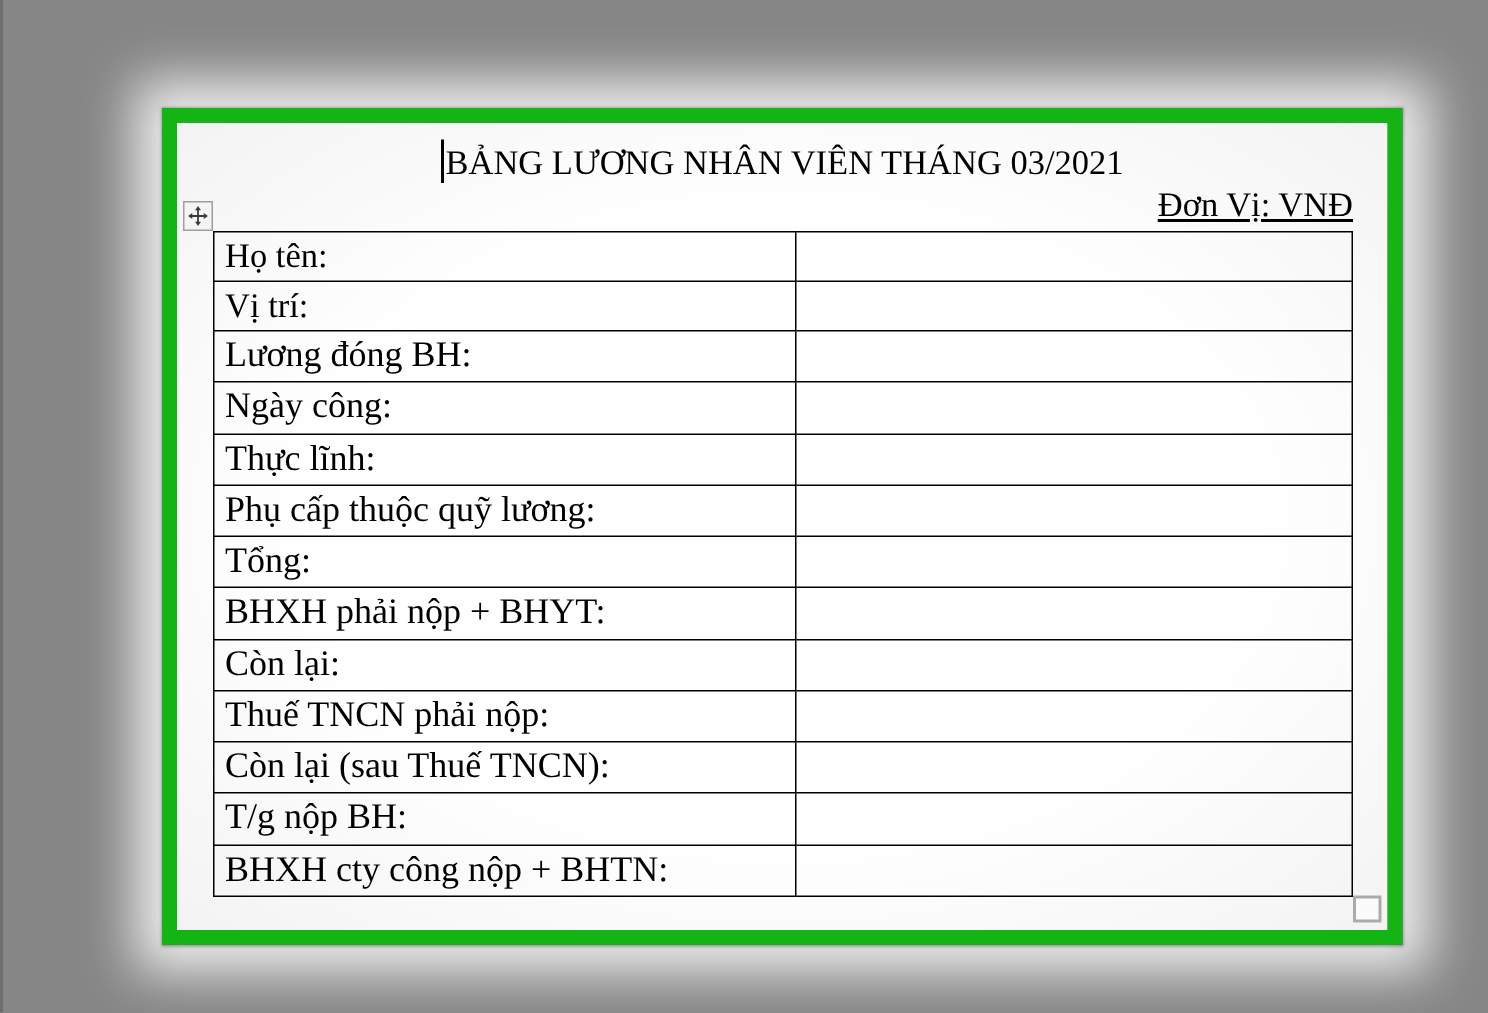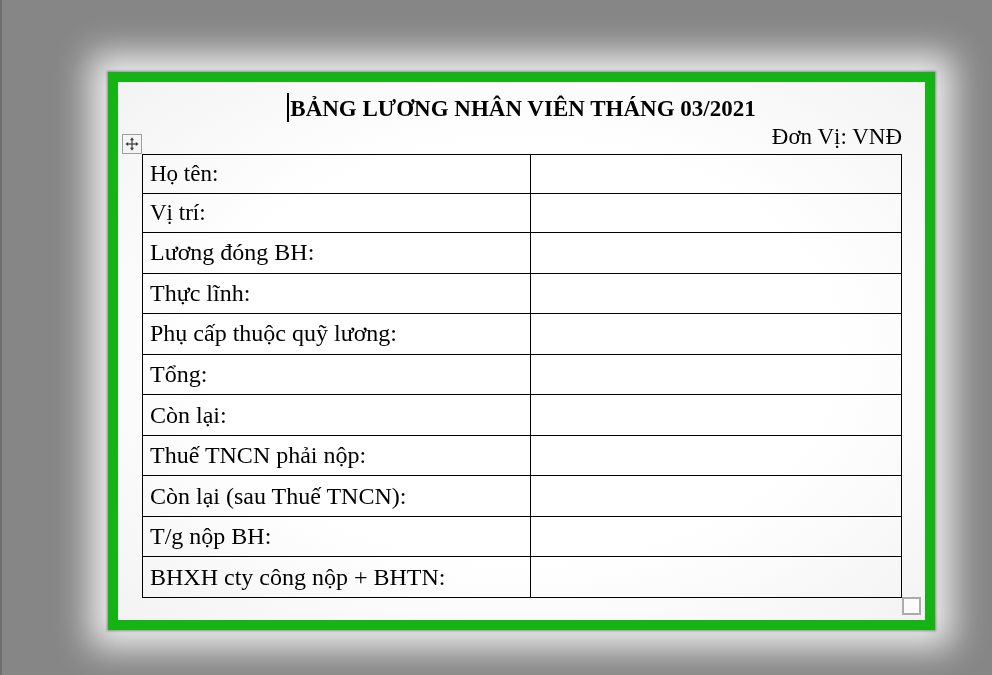--- a/index.html
+++ b/index.html
@@ -19,31 +19,31 @@
     width:827px;height:558px;
     box-sizing:border-box;
     border:10px solid #14b414;
     background:radial-gradient(ellipse at center,#ffffff 55%,#f3f3f3 100%);
     box-shadow:0 0 2px 1px rgba(0,0,0,0.35), 0 0 32px 18px rgba(255,255,255,0.85);
   }
   .page-inner{position:relative;width:100%;height:100%;}
   .title-line{
     position:absolute;left:0;right:0;top:11px;
     text-align:center;
-    font-weight:bold;font-size:23px;color:#000;
+    font-weight:normal;font-size:23px;color:#000;
     white-space:nowrap;
   }
   .caret{
     display:inline-block;width:2px;height:29px;
     background:#000;
     vertical-align:-6px;margin-right:1px;
   }
   .unit-line{
     position:absolute;right:23px;top:42px;
-    font-size:23px;color:#000;white-space:nowrap;
+    font-size:23px;color:#000;white-space:nowrap;text-decoration:underline;
   }
   .move-handle{
     position:absolute;left:4px;top:52px;
     width:18px;height:18px;
     border:1px solid #9e9e9e;background:#f4f4f4;
     display:flex;align-items:center;justify-content:center;
     cursor:move;
   }
   .salary-table{
     position:absolute;left:24px;top:72px;
@@ -101,29 +101,37 @@
         </tr>
         <tr class="lg">
           <td class="col-label">Vị trí:</td>
           <td class="val"></td>
         </tr>
         <tr>
           <td class="col-label">Lương đóng BH:</td>
           <td class="val"></td>
         </tr>
         <tr>
+          <td class="col-label">Ngày công:</td>
+          <td class="val"></td>
+        </tr>
+        <tr>
           <td class="col-label">Thực lĩnh:</td>
           <td class="val"></td>
         </tr>
         <tr>
           <td class="col-label">Phụ cấp thuộc quỹ lương:</td>
           <td class="val"></td>
         </tr>
         <tr>
           <td class="col-label">Tổng:</td>
+          <td class="val"></td>
+        </tr>
+        <tr>
+          <td class="col-label">BHXH phải nộp + BHYT:</td>
           <td class="val"></td>
         </tr>
         <tr>
           <td class="col-label">Còn lại:</td>
           <td class="val"></td>
         </tr>
         <tr>
           <td class="col-label">Thuế TNCN phải nộp:</td>
           <td class="val"></td>
         </tr>

